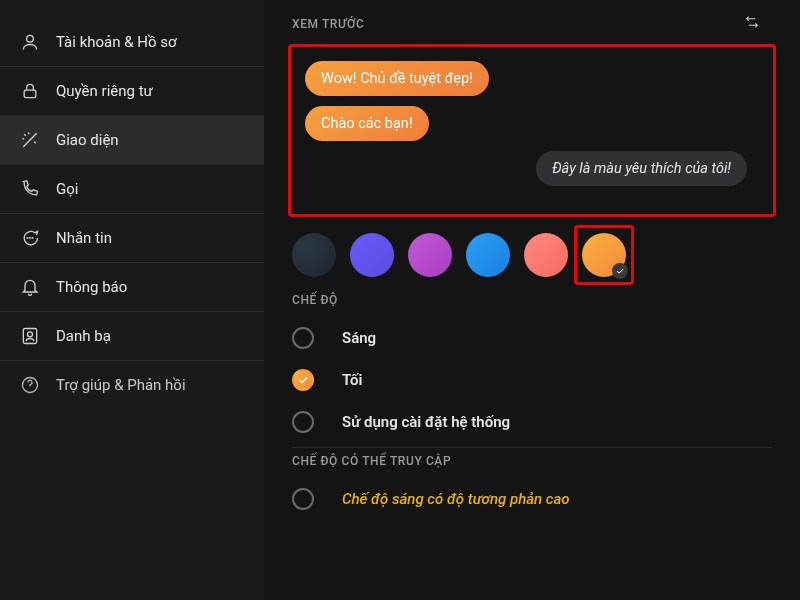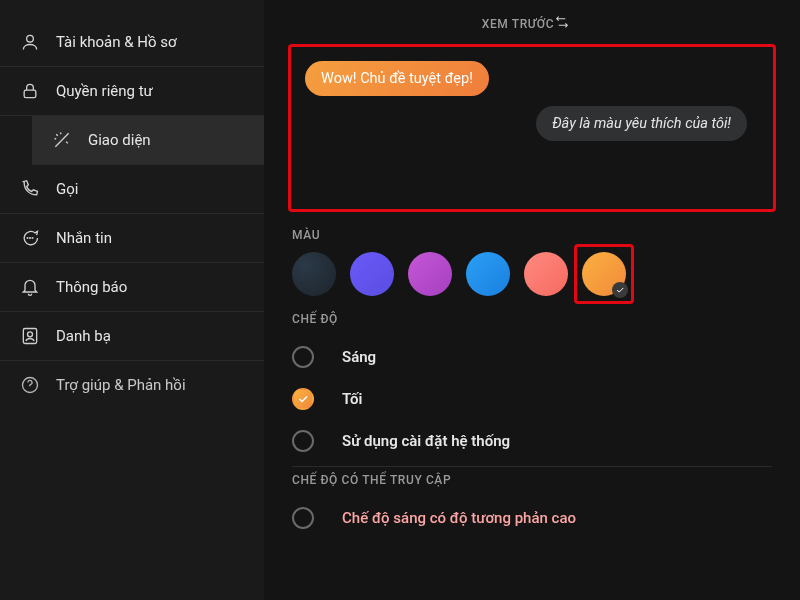--- a/index.html
+++ b/index.html
@@ -26,34 +26,34 @@
   .sb-item {
     display: flex;
     align-items: center;
     gap: 16px;
     padding: 14px 20px;
     font-size: 15px;
     color: #e6e6e6;
     border-bottom: 1px solid #2a2a2a;
     cursor: pointer;
   }
-  .sb-item.active { background: #2c2c2c; margin-left: 32px; }
+  .sb-item.active { background: #2c2c2c; }
   .sb-item .ico { width: 20px; height: 20px; flex: 0 0 20px; display:flex; align-items:center; justify-content:center; }
   .sb-item svg { width: 20px; height: 20px; stroke: #cfcfcf; fill: none; stroke-width: 1.6; }
 
   .main {
     flex: 1;
     background: #141414;
     position: relative;
     padding: 10px 0 0 0;
   }
   .section-header {
     display: flex;
     align-items: center;
-    justify-content: center;
+    justify-content: space-between;
     padding: 4px 40px 6px 28px;
   }
   .section-label {
     font-size: 12px;
     letter-spacing: 0.6px;
     color: #9a9a9a;
     font-weight: 500;
   }
   .swap-icon svg { width:16px; height:16px; stroke:#cfcfcf; fill:none; stroke-width:1.6; }
 
@@ -114,21 +114,21 @@
     width:22px; height:22px; border-radius:50%;
     border:2px solid #6a6a6a; flex:0 0 22px;
     display:flex; align-items:center; justify-content:center;
   }
   .radio.sel {
     background: linear-gradient(135deg,#fbb040,#f08a3a);
     border-color: transparent;
   }
   .radio.sel svg { width:12px; height:12px; stroke:#fff; stroke-width:3; fill:none; }
   .radio-label { font-size:15px; font-weight:600; color:#e6e6e6; }
-  .radio-label.dim { color:#fca5a5; font-weight:500; }
+  .radio-label.dim { color:#eab308; font-weight:500;font-style:italic; }
 
   .thin-div { height:1px; background:#2a2a2a; margin:4px 0 6px 0; }
 </style>
 </head>
 <body>
 
 <div class="sidebar">
 
   <div class="sb-item">
     <span class="ico">
@@ -210,27 +210,29 @@
     <span class="section-label">XEM TRƯỚC</span>
     <span class="swap-icon"><svg viewBox="0 0 24 24">
           <path d="M7 4l-3 3 3 3M4 7h13M17 20l3-3-3-3M20 17H7"></path>
         </svg></span>
   </div>
 
   <div class="preview-box">
     <div class="bub-row">
         <div class="bubble orange">Wow! Chủ đề tuyệt đẹp!</div>
       </div>
+    <div class="bub-row">
+        <div class="bubble orange">Chào các bạn!</div>
+      </div>
     <div class="bub-row right">
         <div class="bubble dark">Đây là màu yêu thích của tôi!</div>
       </div>
   </div>
 
   <div class="section-block">
-    <span class="section-label">MÀU</span>
     <div class="swatches">
       <div class="swatch-wrap">
           <div class="swatch sw0"></div>
         </div>
       <div class="swatch-wrap">
           <div class="swatch sw1"></div>
         </div>
       <div class="swatch-wrap">
           <div class="swatch sw2"></div>
         </div>

